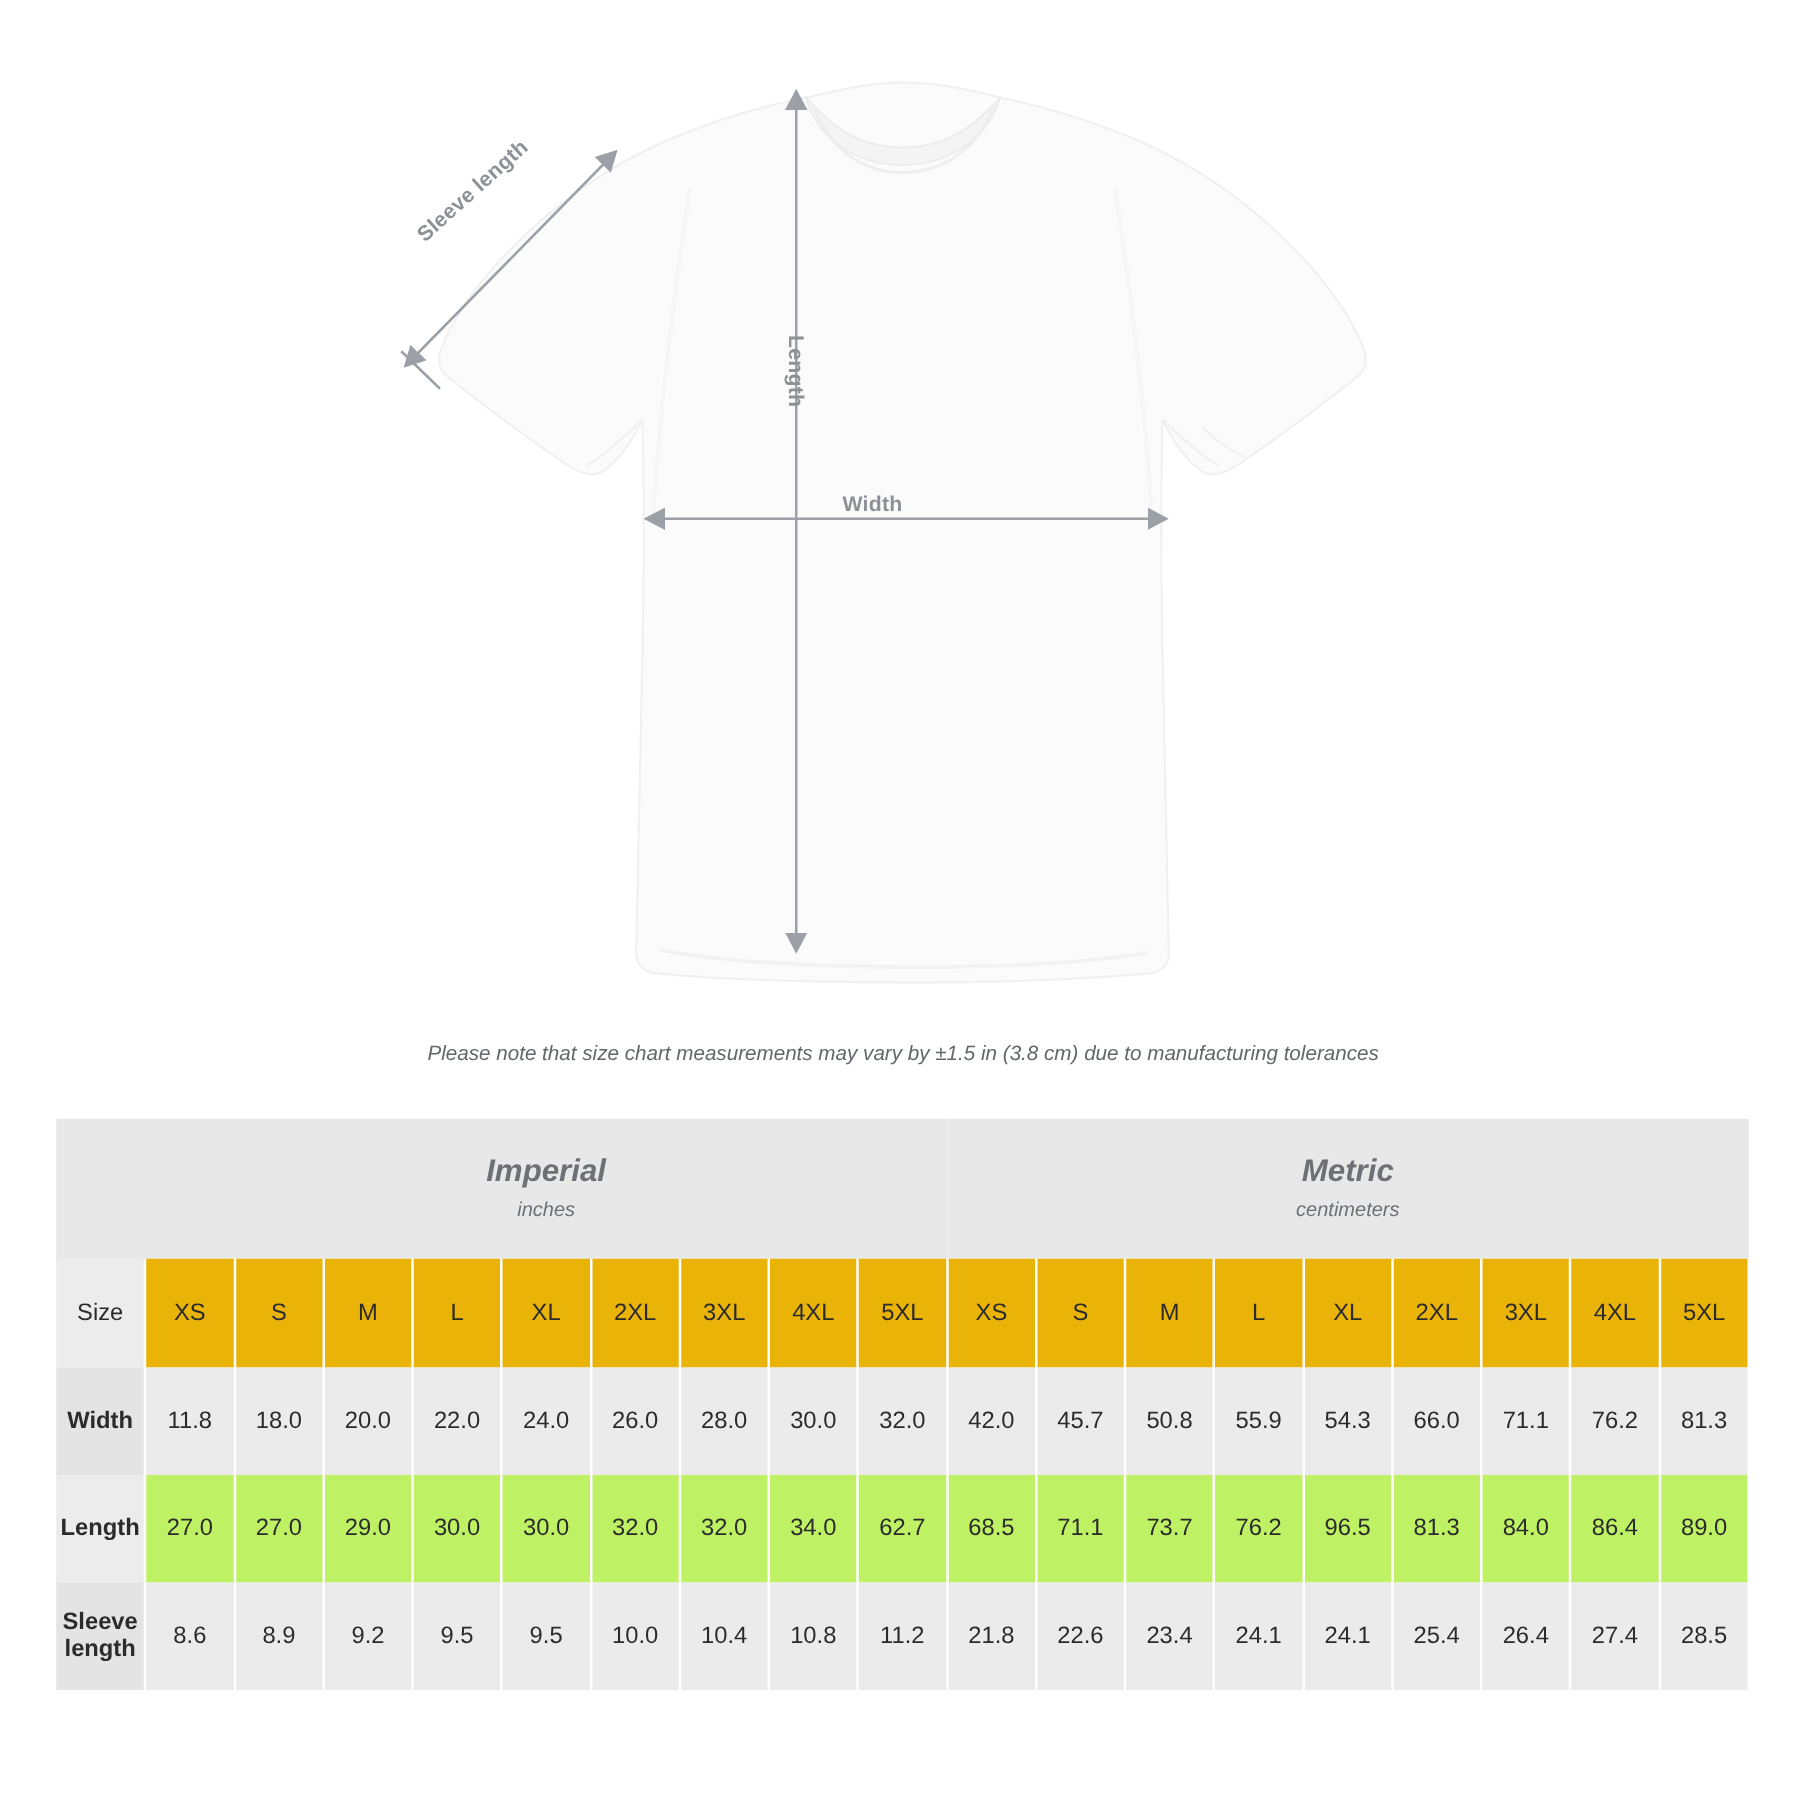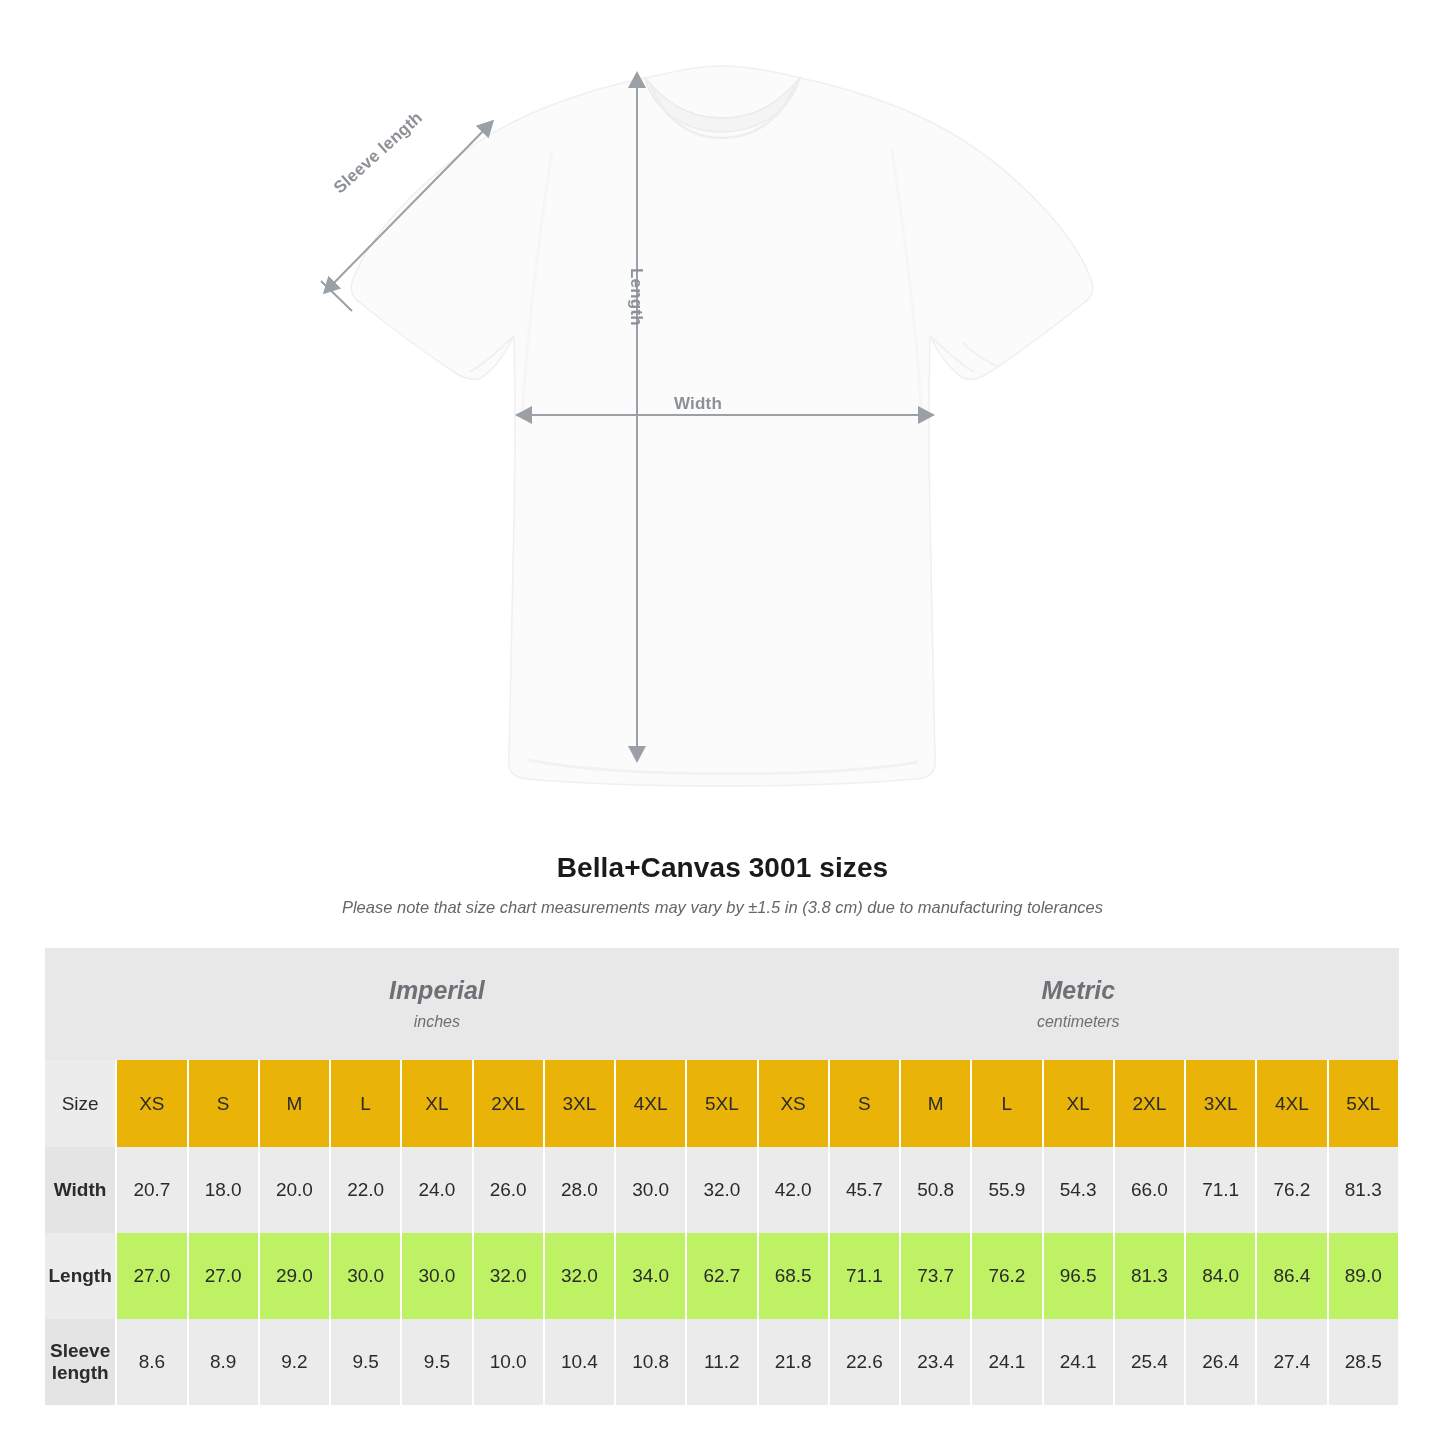--- a/index.html
+++ b/index.html
@@ -67,21 +67,21 @@
   .chart-note {
     text-align: center;
     font-size: 16.5px;
     font-style: italic;
     color: #63676b;
     margin: 14px 0 0 0;
   }
 
   
   .table-wrap {
-    margin-top: 31px;
+    margin-top: 42px;
     padding: 0 45px;
   }
   table.size-chart {
     width: 100%;
     border-collapse: collapse;
     table-layout: fixed;
   }
   table.size-chart td, table.size-chart th {
     border: none;
     text-align: center;
@@ -214,21 +214,20 @@
 
       <line x1="492" y1="122" x2="325" y2="292" stroke="#9aa0a6" stroke-width="2" marker-start="url(#arrowtail)" marker-end="url(#arrowhead)"></line>
       <line x1="321" y1="281" x2="352" y2="311" stroke="#9aa0a6" stroke-width="2"></line>
     </svg>
 
     <div class="diagram-label" id="label-sleeve">Sleeve length</div>
     <div class="diagram-label" id="label-length">Length</div>
     <div class="diagram-label" id="label-width">Width</div>
   </div>
 
-  <h1 class="chart-title">Bella+Canvas 3001 sizes</h1>
   <p class="chart-note">Please note that size chart measurements may vary by ±1.5 in (3.8 cm) due to manufacturing tolerances</p>
 
   <div class="table-wrap">
     <table class="size-chart">
       <tbody>
         <tr class="unit-band">
           <td></td>
           <td colspan="9">
             <div class="unit-name">Imperial</div>
             <div class="unit-sub">inches</div>
@@ -256,21 +255,21 @@
           <td class="cell">L</td>
           <td class="cell">XL</td>
           <td class="cell">2XL</td>
           <td class="cell">3XL</td>
           <td class="cell">4XL</td>
           <td class="cell">5XL</td>
         </tr>
 
         <tr class="data-row row-a">
           <td class="rowhead">Width</td>
-          <td class="cell">20.7</td>
+          <td class="cell">11.8</td>
           <td class="cell">18.0</td>
           <td class="cell">20.0</td>
           <td class="cell">22.0</td>
           <td class="cell">24.0</td>
           <td class="cell">26.0</td>
           <td class="cell">28.0</td>
           <td class="cell">30.0</td>
           <td class="cell">32.0</td>
           <td class="cell">42.0</td>
           <td class="cell">45.7</td>

